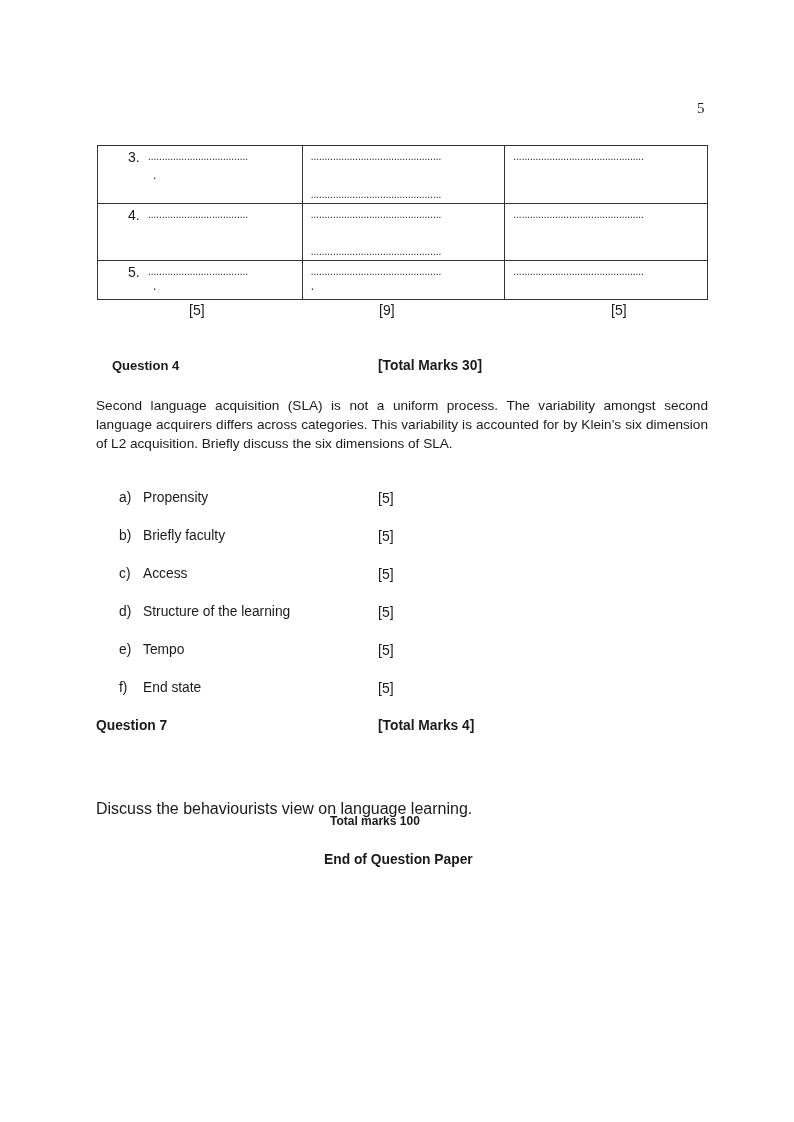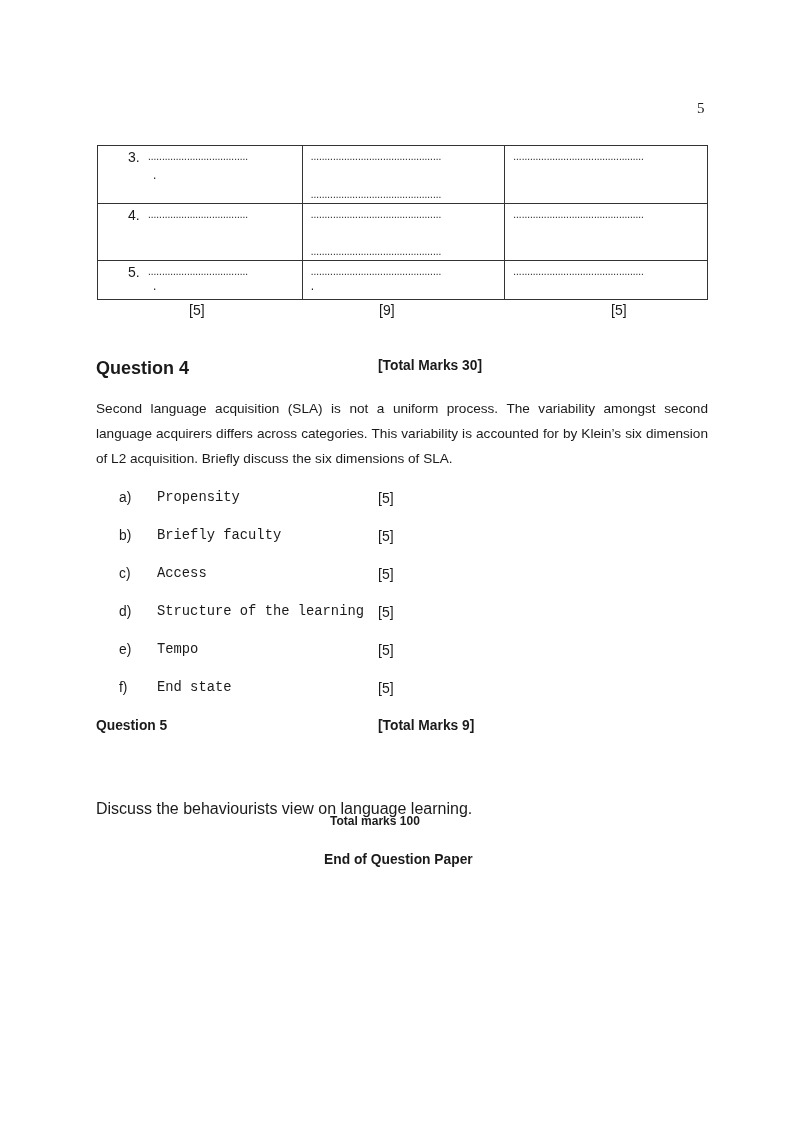--- a/index.html
+++ b/index.html
@@ -9,24 +9,24 @@
   .page-num { left:697px; top:100px; font-family:"Liberation Serif", serif; font-size:15px; }
   table.ans { position:absolute; left:97px; top:145px; width:611px; border-collapse:collapse; }
   table.ans td { border:1px solid #333; vertical-align:top; padding:0; position:relative; }
   .c1 { width:205px; } .c2 { width:203px; } .c3 { width:203px; }
   .dots { font-size:10px; letter-spacing:0px; color:#222; white-space:nowrap; overflow:hidden; display:block; }
   .num { position:absolute; left:30px; top:3px; font-size:14px; }
   .cell-dots { position:absolute; }
   .stray-dot { position:absolute; font-size:12px; }
   .mark { position:absolute; font-size:14px; }
   .bold { font-weight:bold; }
-  .para { left:96px; top:396px; width:612px; text-align:justify; line-height:25px; font-size:13.6px; }
+  .para { left:96px; top:396px; width:612px; text-align:justify; line-height:19px; font-size:13.6px; }
   .item { position:absolute; font-size:13.8px; }
   .item .lbl { position:absolute; left:0; }
-  .item .txt { position:absolute; left:38px; white-space:nowrap;font-family:Liberation Mono, monospace; }
+  .item .txt { position:absolute; left:24px; white-space:nowrap; }
 </style>
 </head>
 <body>
 
 <div class="abs page-num">5</div>
 
 <table class="ans">
   <tbody>
       <tr style="height:58px">
     <td class="c1">
@@ -69,21 +69,21 @@
       <span class="cell-dots dots" style="left:8px;top:5px;width:187px">...............................................</span>
     </td>
   </tr>
 </tbody>
   </table>
 
 <span class="mark" style="left:189px;top:302px">[5]</span>
 <span class="mark" style="left:379px;top:302px">[9]</span>
 <span class="mark" style="left:611px;top:302px">[5]</span>
 
-<div class="abs bold" style="left:96px;top:358px;font-size:18px">Question 4</div>
+<div class="abs bold" style="left:112px;top:358px;font-size:13px">Question 4</div>
 <div class="abs bold" style="left:378px;top:358px;font-size:13.8px">[Total Marks 30]</div>
 
 <div class="abs para">Second language acquisition (SLA) is not a uniform process. The variability amongst second language acquirers differs across categories. This variability is accounted for by Klein’s six dimension of L2 acquisition. Briefly discuss the six dimensions of SLA.</div>
 
 <div class="item" style="left:119px;top:490px">
   <span class="lbl">a)</span>
   <span class="txt">Propensity</span>
 </div>
 <span class="mark" style="left:378px;top:490px">[5]</span>
 
@@ -110,19 +110,19 @@
   <span class="txt">Tempo</span>
 </div>
 <span class="mark" style="left:378px;top:642px">[5]</span>
 
 <div class="item" style="left:119px;top:680px">
   <span class="lbl">f)</span>
   <span class="txt">End state</span>
 </div>
 <span class="mark" style="left:378px;top:680px">[5]</span>
 
-<div class="abs bold" style="left:96px;top:718px;font-size:13.8px">Question 5</div>
-<div class="abs bold" style="left:378px;top:718px;font-size:13.8px">[Total Marks 9]</div>
+<div class="abs bold" style="left:96px;top:718px;font-size:13.8px">Question 7</div>
+<div class="abs bold" style="left:378px;top:718px;font-size:13.8px">[Total Marks 4]</div>
 
 <div class="abs" style="left:96px;top:800px;font-size:16px">Discuss the behaviourists view on language learning.</div>
 
 <div class="abs bold" style="left:330px;top:814px;font-size:12px">Total marks 100</div>
 <div class="abs bold" style="left:324px;top:852px;font-size:13.8px">End of Question Paper</div>
 
 </body></html>

